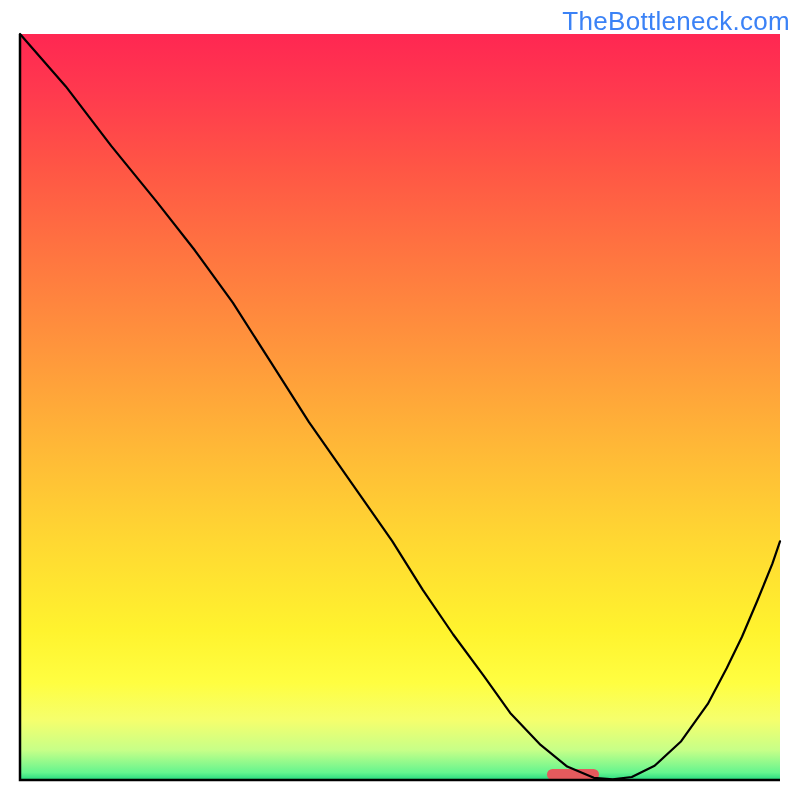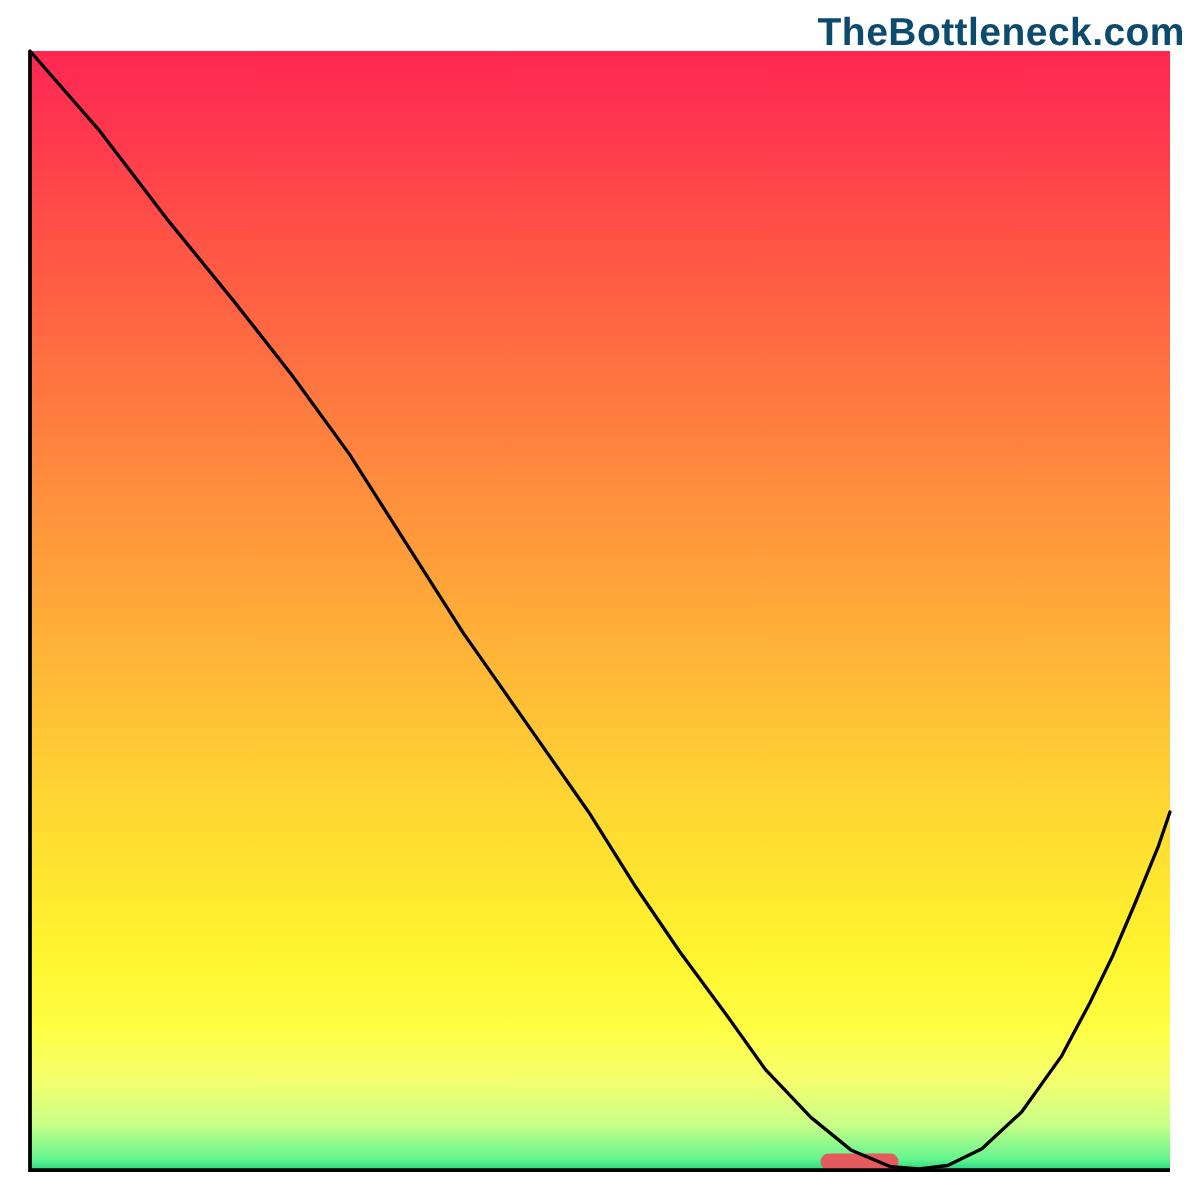--- a/index.html
+++ b/index.html
@@ -41,23 +41,23 @@
   }
   .red-marker {
     position: absolute;
     background: #e55a5d;
     border-radius: 999px;
   }
   .watermark {
     position: absolute;
     top: 6px;
     right: 10px;
-    color: #0c4a6e;
+    color: #3b82f6;
     font-size: 26px;
-    font-weight: 700;
+    font-weight: 400;
     letter-spacing: 0.3px;
     user-select: none;
   }
   svg.axes, svg.curve {
     position: absolute;
     left: 0;
     top: 0;
     width: 800px;
     height: 800px;
     pointer-events: none;

